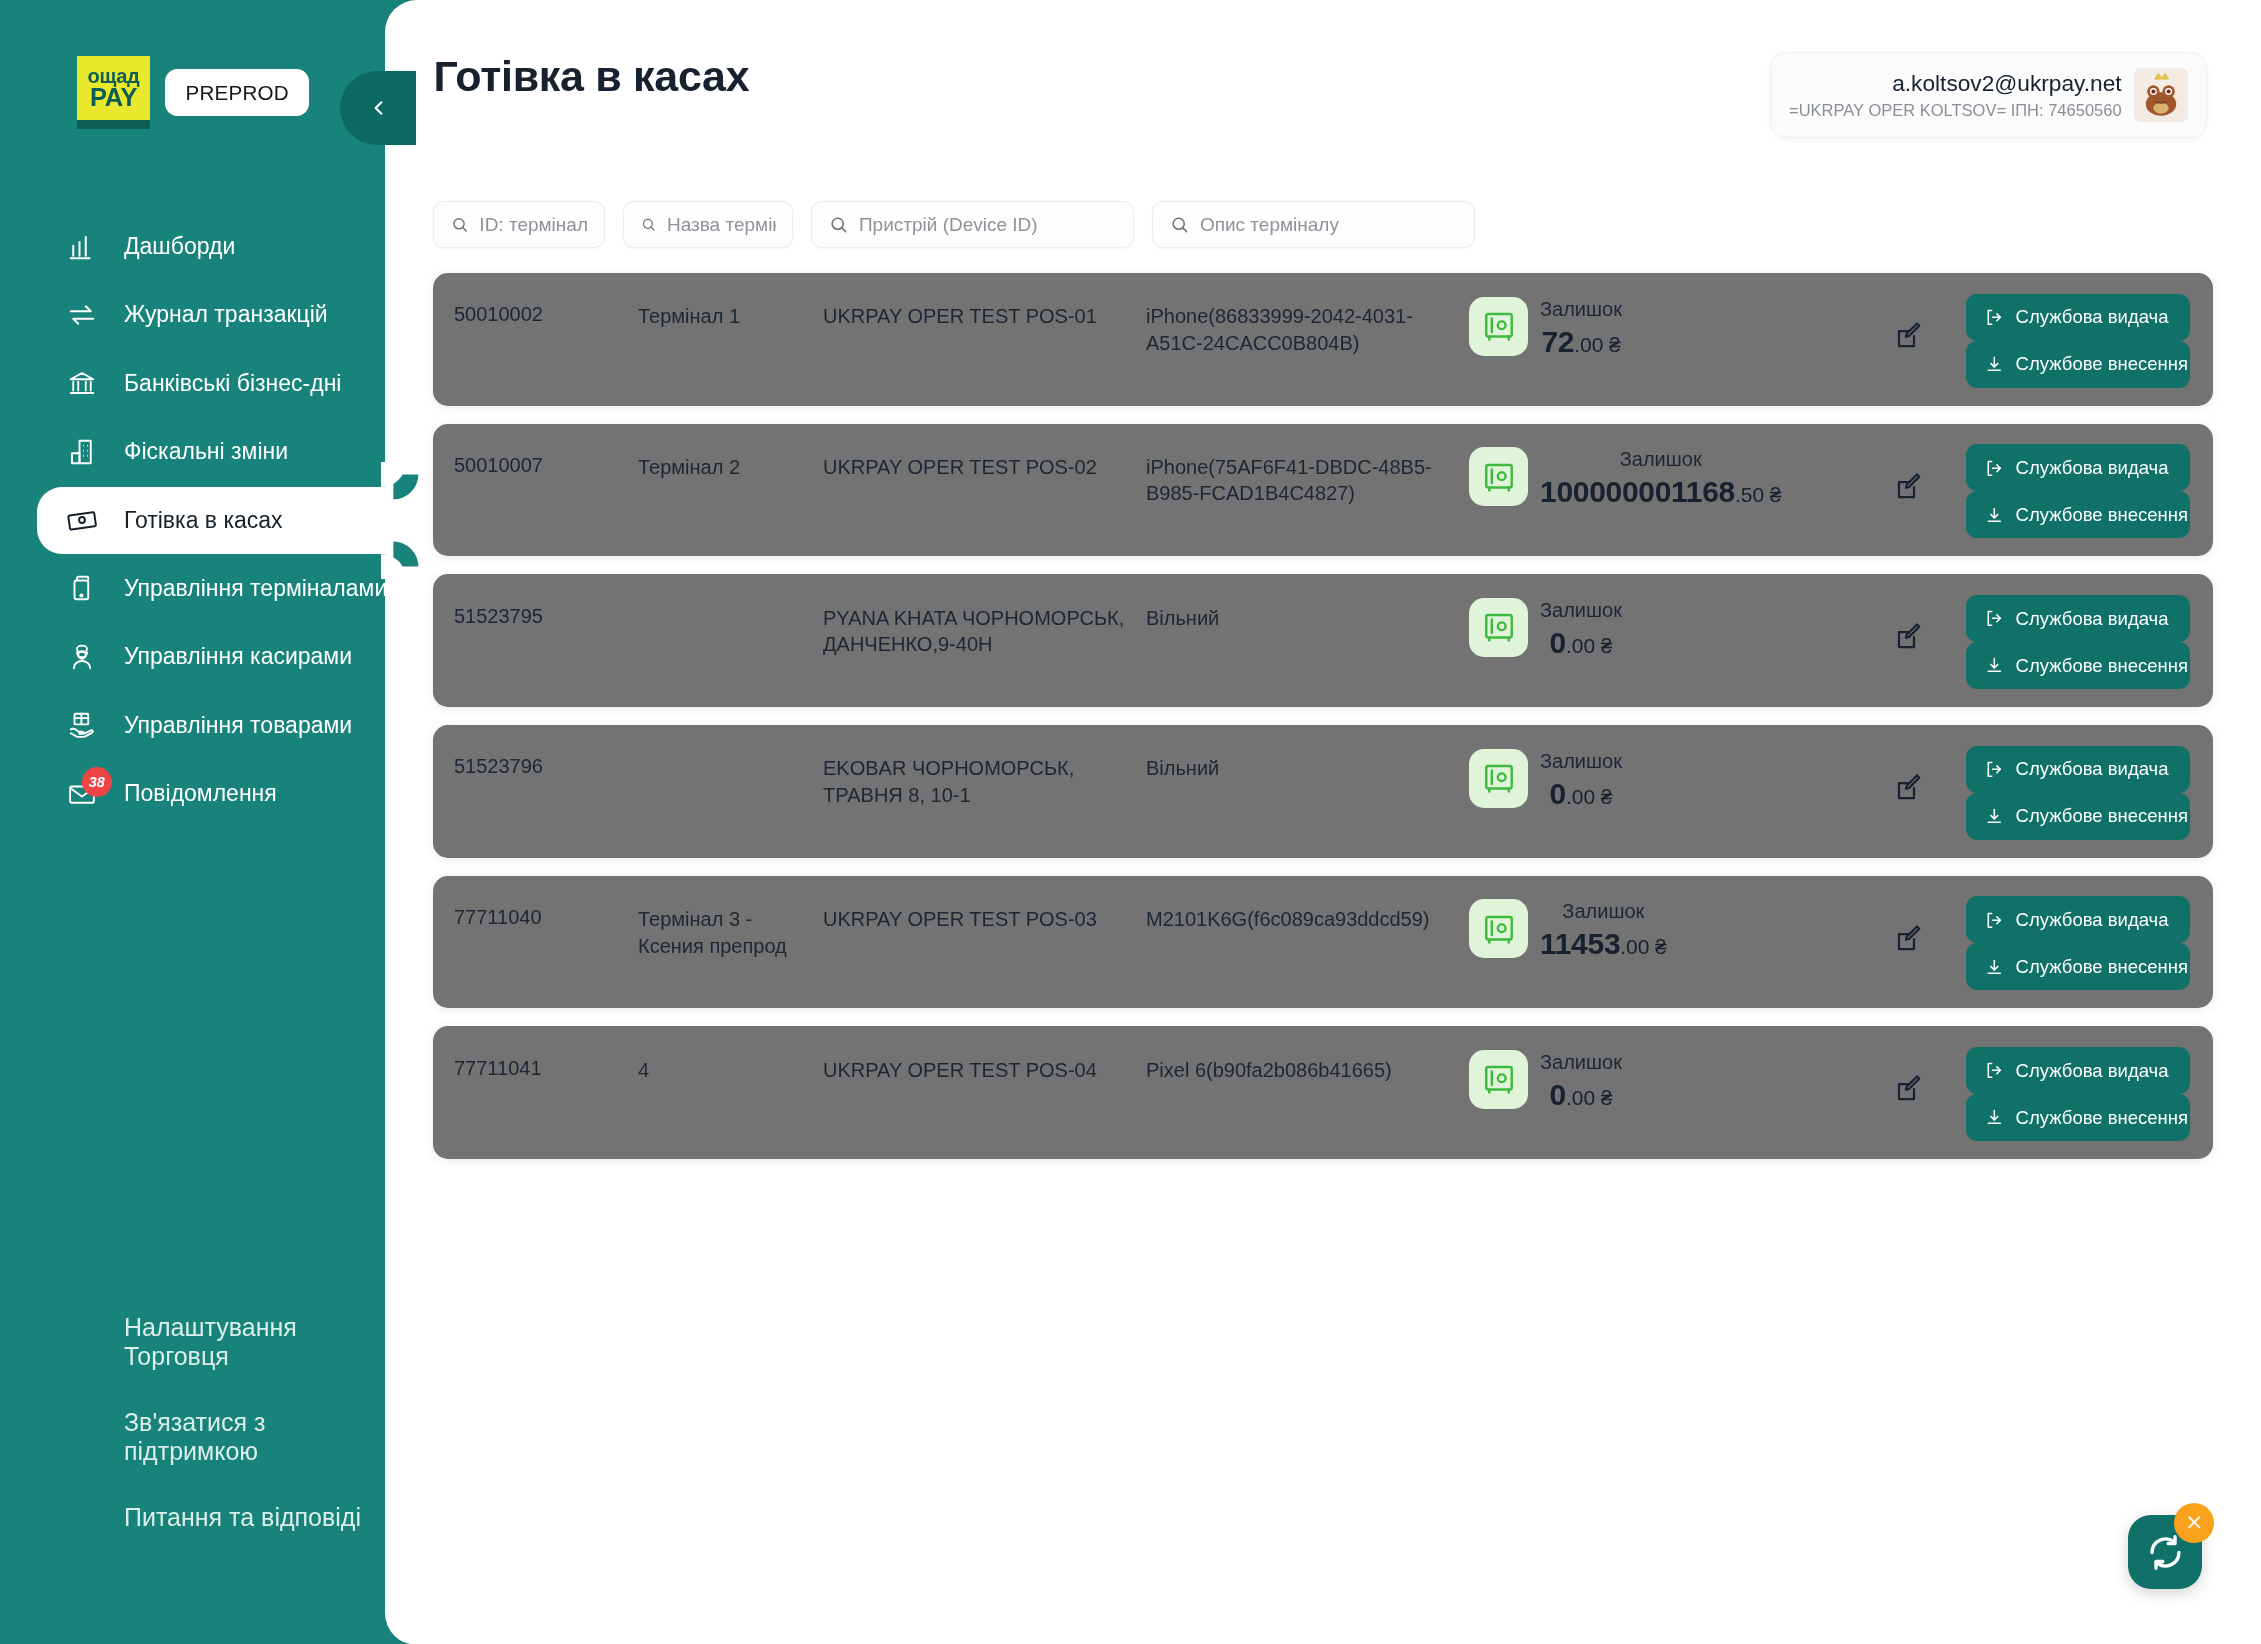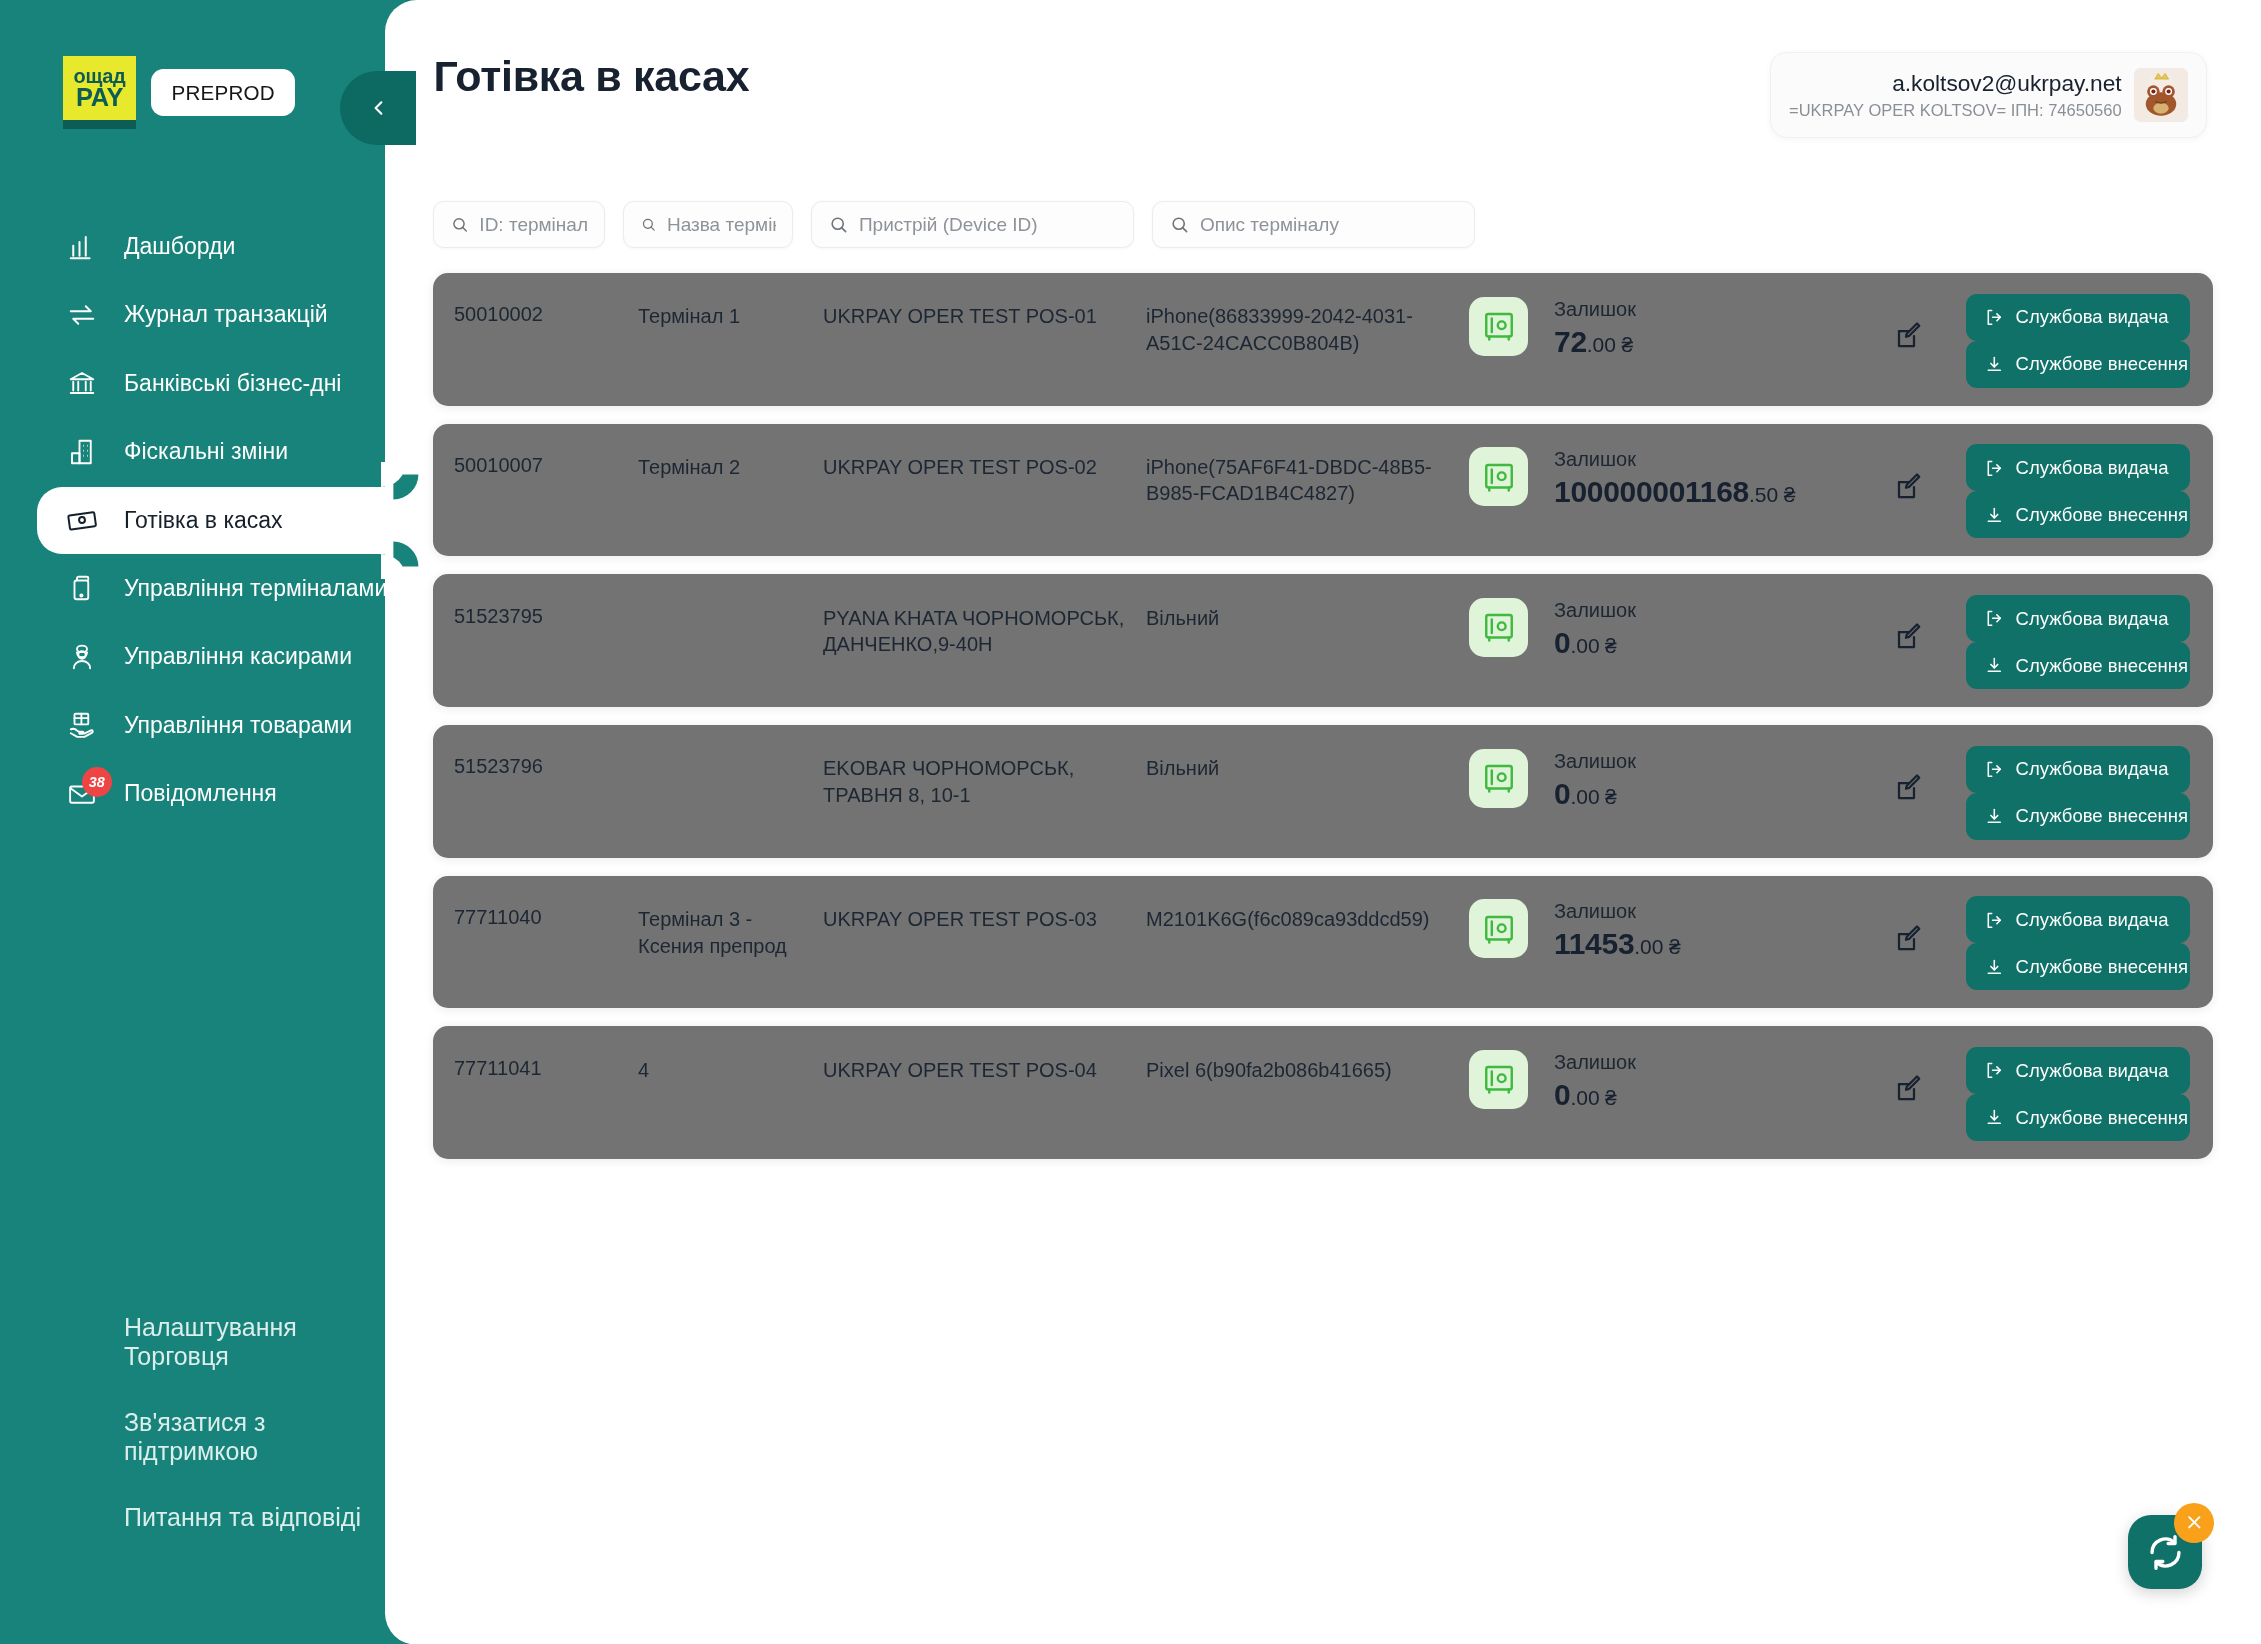--- a/index.html
+++ b/index.html
@@ -12,21 +12,21 @@
   .app { position: relative; width: 2261px; height: 1645px; display: flex; }
 
   
   .sidebar {
     width: 406px; height: 100%;
     background: #17837a;
     position: relative;
     flex: 0 0 406px;
     display: flex; flex-direction: column;
   }
-  .brand { display: flex; align-items: center; gap: 15px; padding: 56px 0 0 63px; }
+  .brand { display: flex; align-items: center; gap: 15px; padding: 56px 0 0 63px; margin-left: 14px; }
   .logo {
     width: 73px; height: 73px;
     background: #e8e92c;
     border-bottom: 9px solid #0d5c55;
     display: flex; flex-direction: column;
     align-items: center; justify-content: center;
     line-height: 0.92;
   }
   .logo .l1 { font-size: 20px; font-weight: 700; color: #0d5c55; letter-spacing: -0.3px; }
   .logo .l2 { font-size: 25.4px; font-weight: 800; color: #0d5c55; letter-spacing: -0.3px; }
@@ -126,21 +126,21 @@
     background: #737373; border-radius: 15px;
     box-shadow: 0 1.4px 9.6px rgba(24,40,60,0.09);
     display: flex; align-items: flex-start;
     padding: 18px 23px 18px 20.6px;
     min-height: 122px; position: relative;
   }
   .c-id    { width: 184px; font-size: 20px; color: #1d2733; padding-top: 12.4px; }
   .c-name  { width: 185px; font-size: 20px; color: #1d2733; padding-top: 12.4px; line-height: 1.32; }
   .c-desc  { width: 323px; font-size: 20px; color: #1d2733; padding-top: 12.4px; line-height: 1.32; padding-right: 13.7px; }
   .c-dev   { width: 323px; font-size: 20px; color: #1d2733; padding-top: 12.4px; line-height: 1.32; padding-right: 13.7px; }
-  .c-bal   { flex: 1; display: flex; align-items: flex-start; gap: 26px; padding-top: 5.5px; }
+  .c-bal   { flex: 1; display: flex; align-items: flex-start; gap: 12px; padding-top: 5.5px; text-align: center; }
   .safe {
     width: 59px; height: 59px; border-radius: 15px;
     background: #dff4d9; display: flex; align-items: center; justify-content: center;
     flex: 0 0 59px;
   }
   .bal-text .bal-label { font-size: 20px; color: #1d2733; line-height: 1.2; }
   .bal-text .bal-val { margin-top: 4.1px; white-space: nowrap; }
   .bal-int { font-size: 30px; font-weight: 700; color: #17212f; letter-spacing: -0.3px; }
   .bal-dec { font-size: 21px; color: #17212f; }
   .bal-cur { font-size: 21px; color: #17212f; margin-left: 5.5px; }

